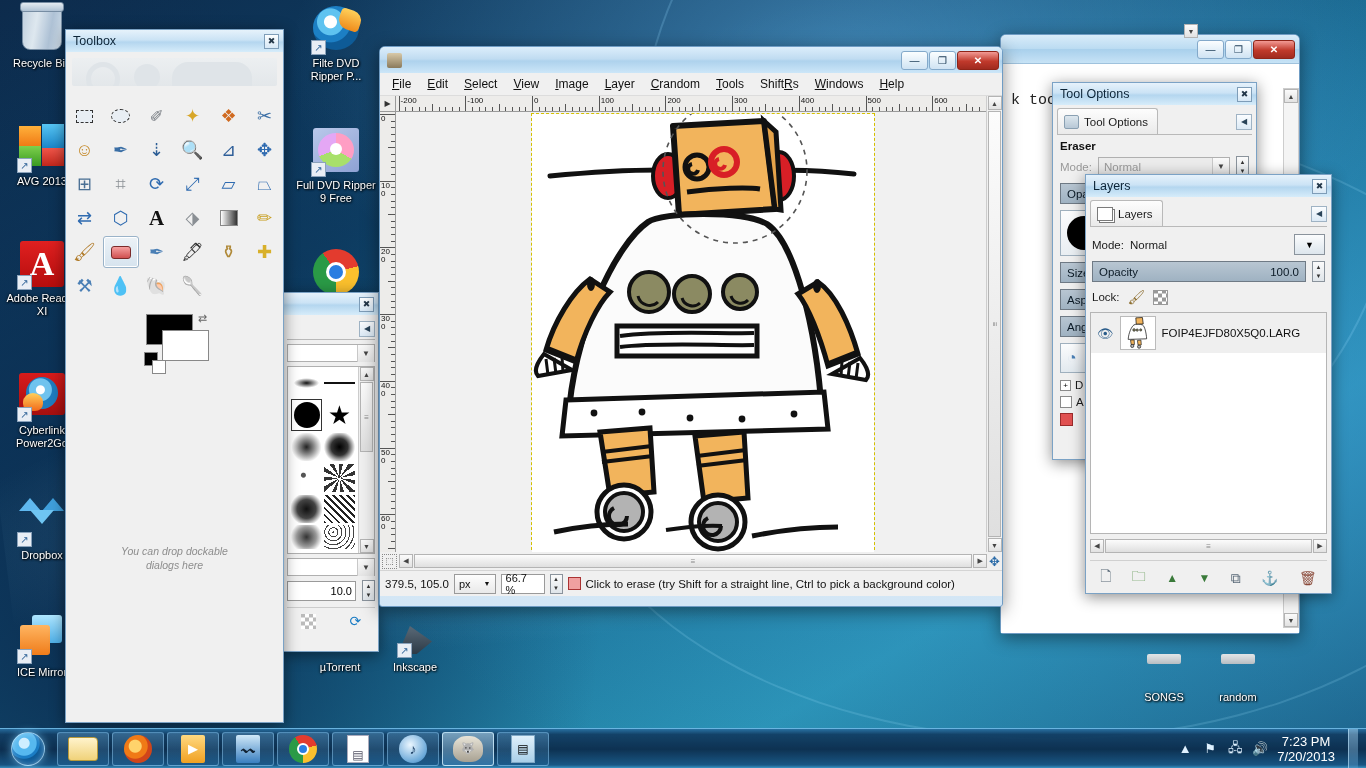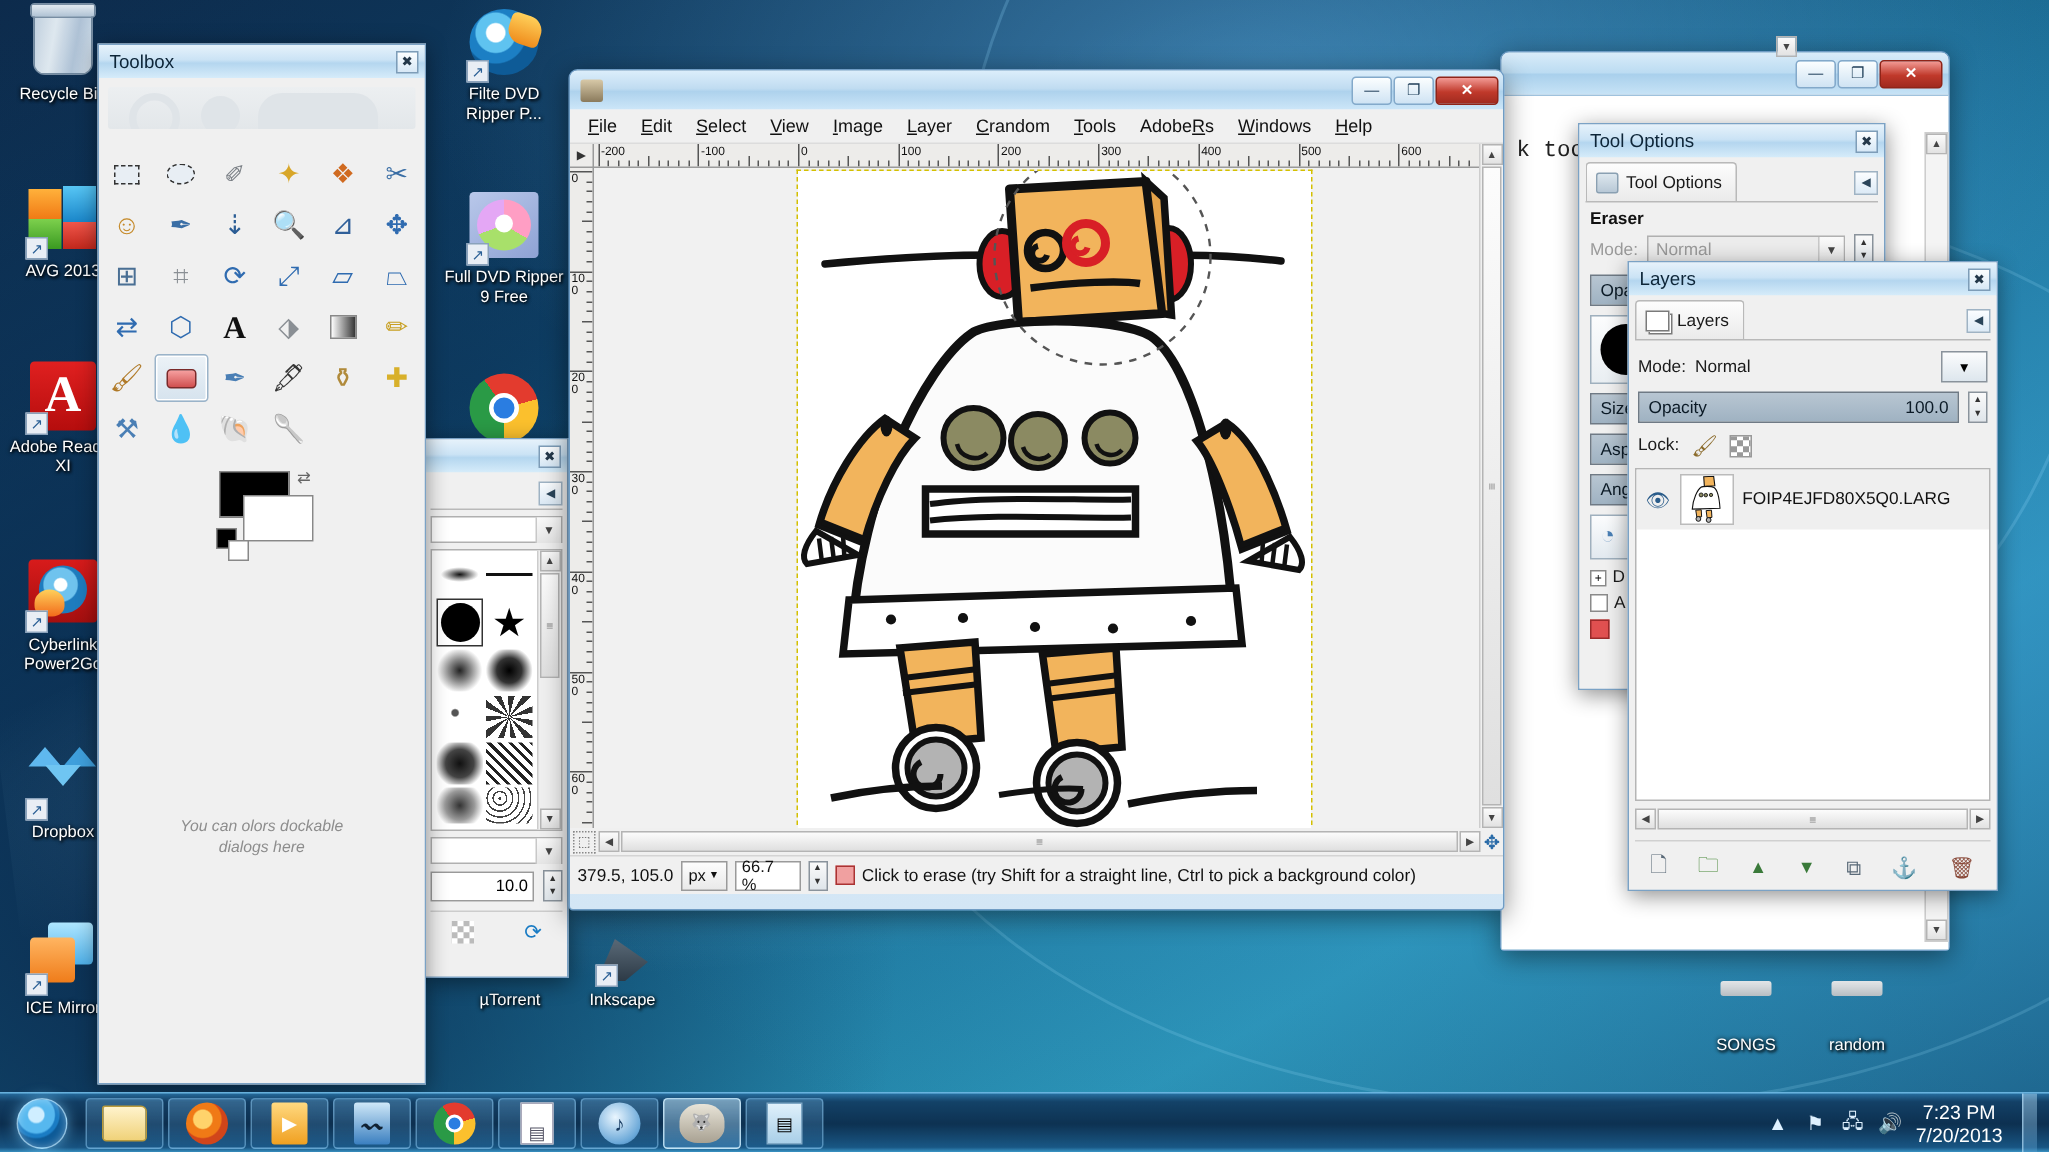--- a/index.html
+++ b/index.html
@@ -508,21 +508,21 @@
 
   <div class="menubar">
     <div class="menu-item"><u>F</u><span>ile</span></div>
     <div class="menu-item"><u>E</u><span>dit</span></div>
     <div class="menu-item"><u>S</u><span>elect</span></div>
     <div class="menu-item"><u>V</u><span>iew</span></div>
     <div class="menu-item"><u>I</u><span>mage</span></div>
     <div class="menu-item"><u>L</u><span>ayer</span></div>
     <div class="menu-item"><u>C</u><span>random</span></div>
     <div class="menu-item"><u>T</u><span>ools</span></div>
-    <div class="menu-item"><span>Adobe</span><u>R</u><span>s</span></div>
+    <div class="menu-item"><span>Shift</span><u>R</u><span>s</span></div>
     <div class="menu-item"><u>W</u><span>indows</span></div>
     <div class="menu-item"><u>H</u><span>elp</span></div>
   </div>
 
   <div style="display:flex;height:456px;">
     <div style="width:16px;display:flex;flex-direction:column;">
       <div style="height:16px;background:#edecea;border-right:1px solid #9a9a9a;border-bottom:1px solid #9a9a9a;display:flex;align-items:center;justify-content:center;font-size:8px;color:#333;">▶</div>
       <div class="ruler-v" id="rulerV" style="flex:1;">
           <div class="rlabel" style="left: 1px; top: 3px; width: 10px; line-height: 8px; word-break: break-all;">0</div>
           <div class="tickmark" style="top: 2px; left: 0px; height: 1px; width: 15px;"></div>
@@ -790,21 +790,21 @@
     <div class="scrollbar-h" style="flex:1;border:none;">
       <div class="arrowbtn">◀</div>
       <div class="sb-thumb">≡</div>
       <div class="arrowbtn">▶</div>
     </div>
     <span style="font-size:13px;color:#2a6ba8;">✥</span>
   </div>
 
   <div class="statusbar">
     <span>379.5, 105.0</span>
-    <div class="sb-box" style="gap:2px;justify-content:space-between;">
+    <div class="sb-box" style="gap:13px;justify-content:space-between;">
       <span>px</span>
       <span style="font-size:7px;">▼</span>
     </div>
     <div class="sb-box" style="background:#fff;width:44px;justify-content:flex-end;">66.7 %</div>
     <div class="spin" style="height:20px;">
         <span>▲</span>
         <span>▼</span>
       </div>
     <span style="width:13px;height:13px;background:#f0a0a0;border:1px solid #a33;flex:none;"></span>
     <span style="overflow:hidden;white-space:nowrap;">Click to erase (try Shift for a straight line, Ctrl to pick a background color)</span>
@@ -938,21 +938,21 @@
 
     <div style="position:relative;height:62px;margin-top:12px;">
       <div style="position:absolute;left:74px;top:0;width:47px;height:31px;background:#000;border:1px solid #888;"></div>
       <div style="position:absolute;left:90px;top:16px;width:47px;height:31px;background:#fff;border:1px solid #888;"></div>
       <div style="position:absolute;left:126px;top:-2px;font-size:11px;color:#666;">⇄</div>
       <div style="position:absolute;left:72px;top:38px;width:14px;height:14px;background:#000;border:1px solid #888;"></div>
       <div style="position:absolute;left:80px;top:46px;width:14px;height:14px;background:#fff;border:1px solid #888;"></div>
     </div>
 
     <div style="text-align:center;margin-top:168px;color:#8d8d8d;font-size:10.5px;font-style:italic;line-height:14px;">
-      <div>You can olors dockable</div>
+      <div>You can drop dockable</div>
       <div>dialogs here</div>
     </div>
   </div>
 </div>
 
 <div class="dock" style="left:1052px;top:82px;width:205px;height:378px;">
   <div class="dock-title">
     <span>Tool Options</span>
     <div class="x">✖</div>
   </div>

